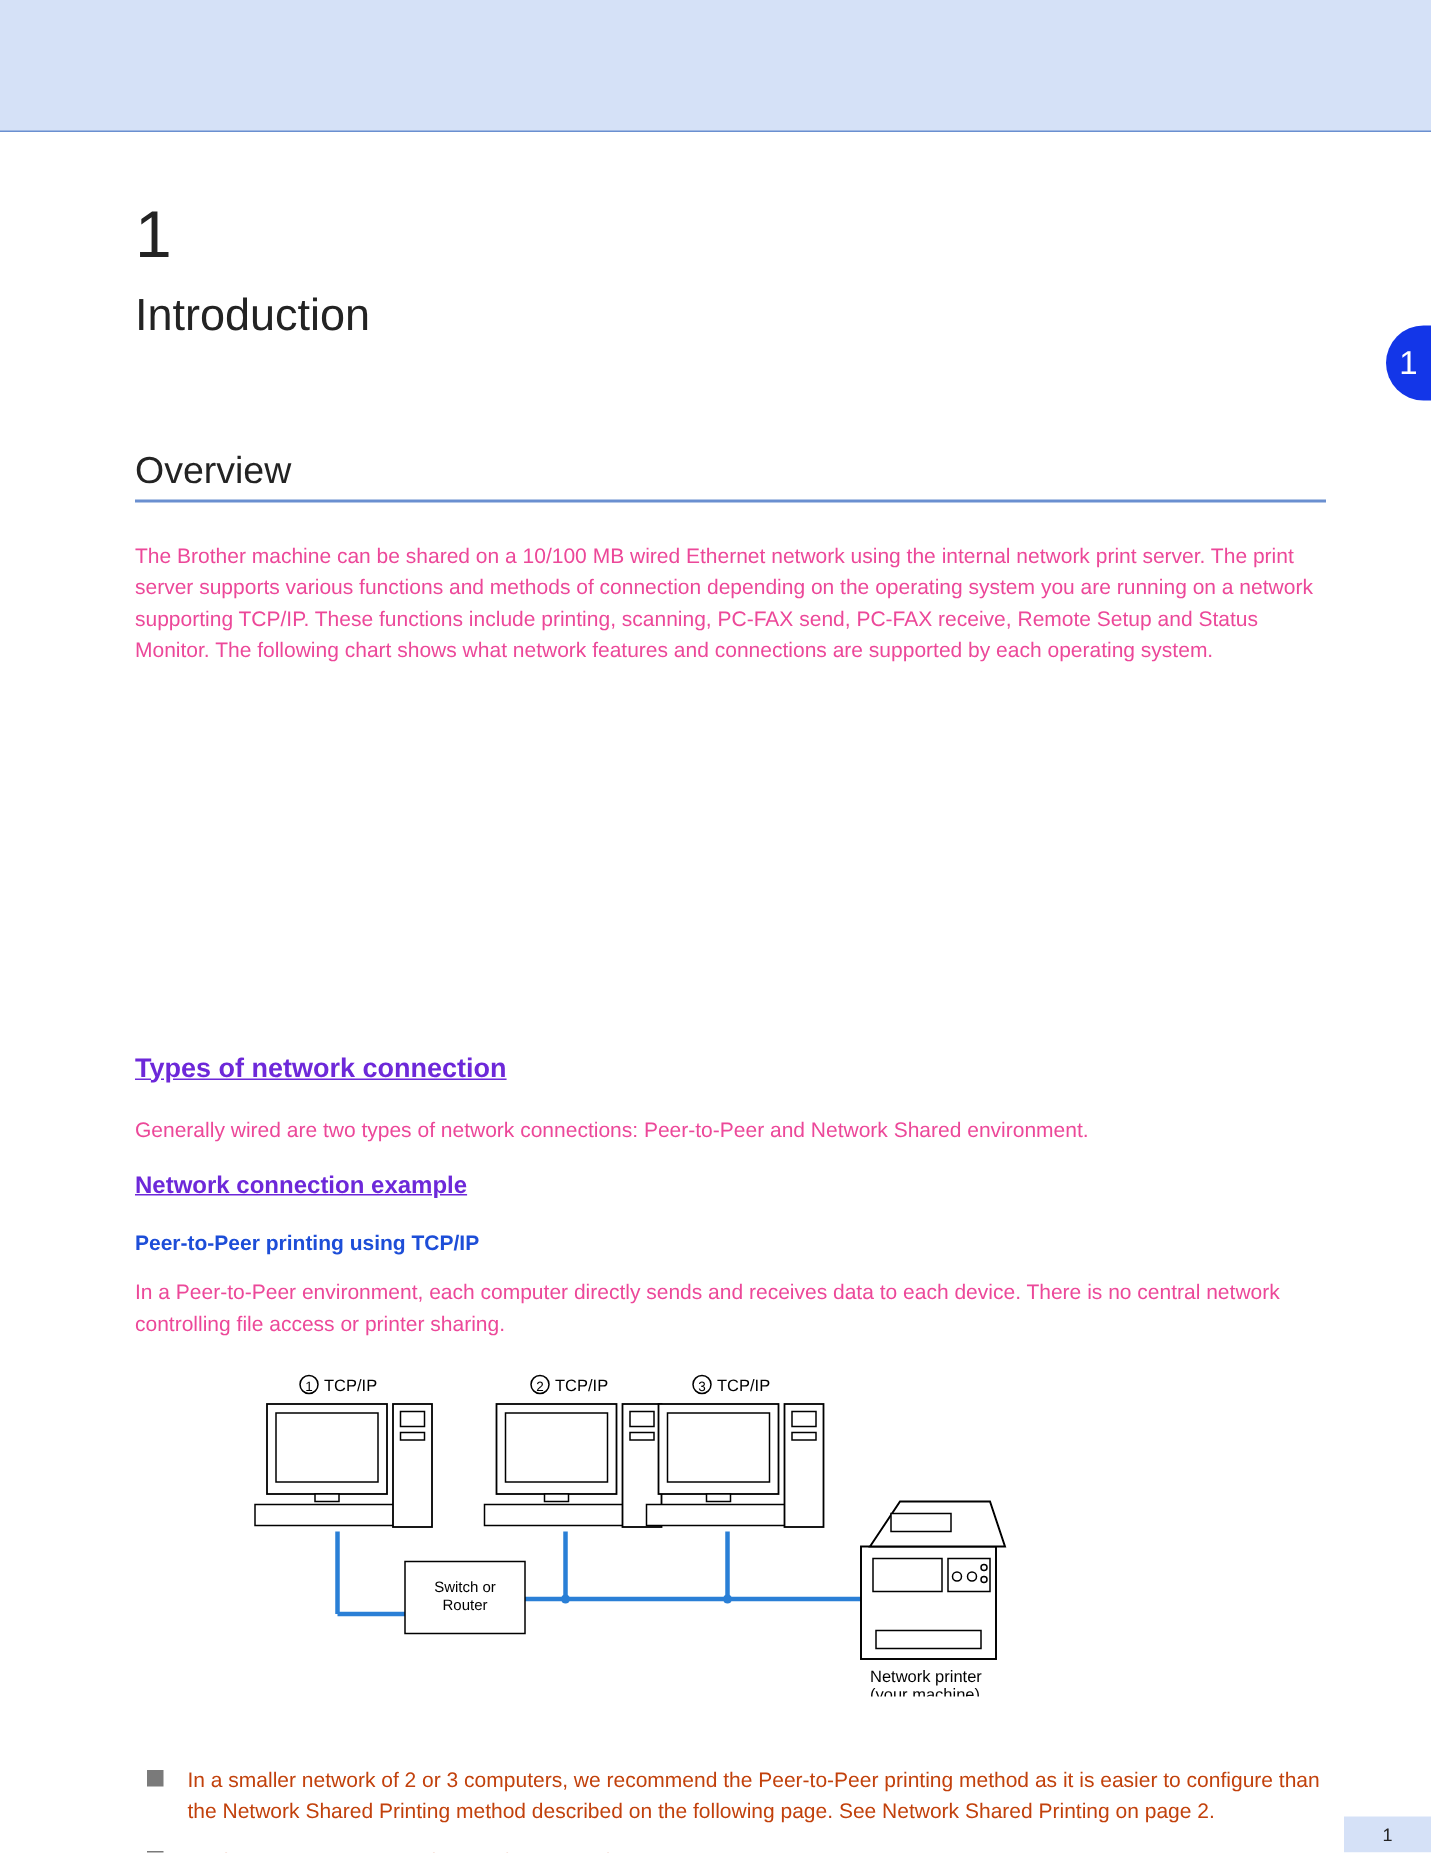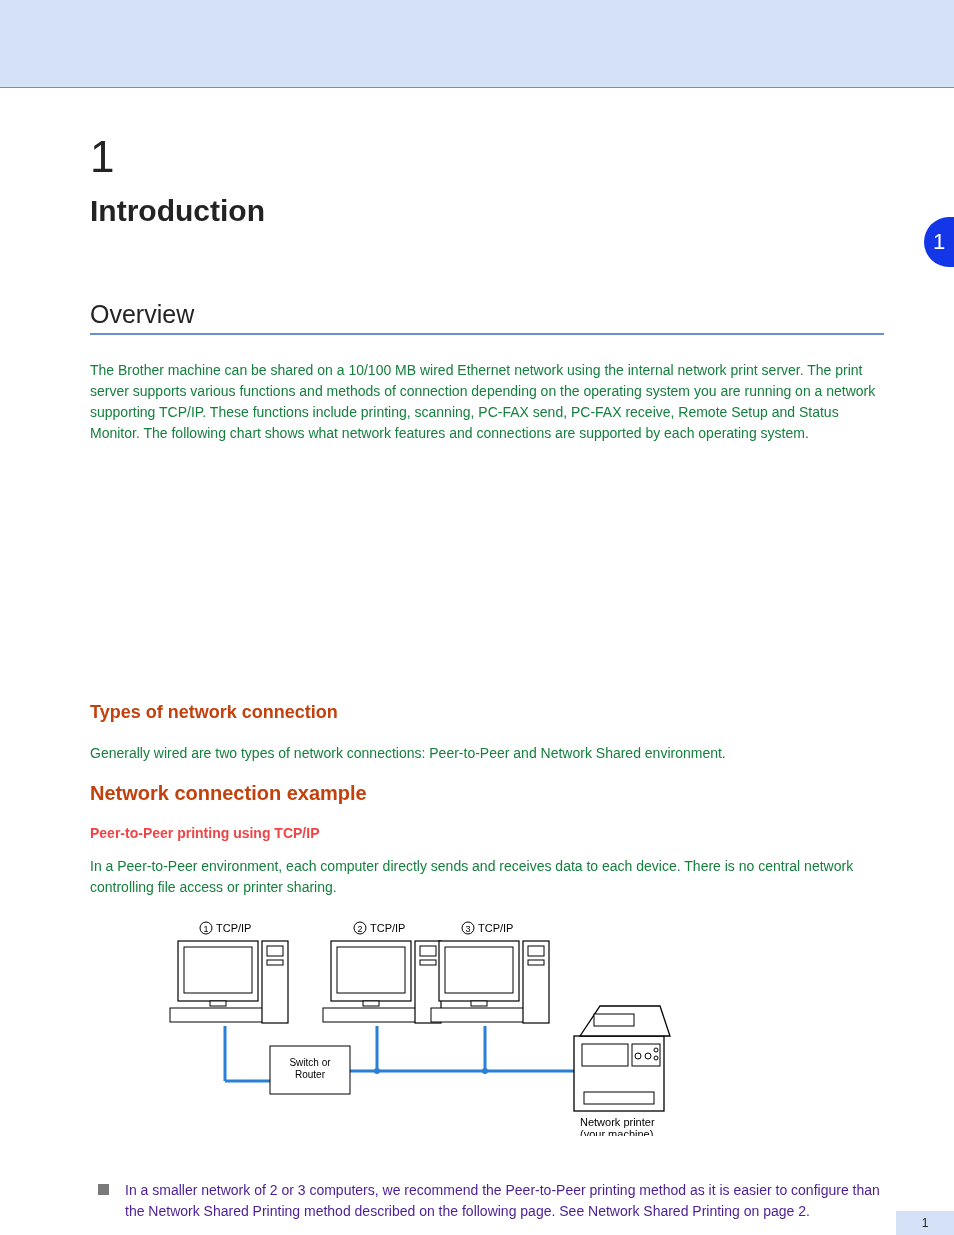--- a/index.html
+++ b/index.html
@@ -40,74 +40,75 @@
     padding: 40px 70px 0 90px;
   }
   .chapter-number {
     font-size: 44px;
     color: #232323;
     margin-top: 4px;
     margin-bottom: 10px;
   }
   .chapter-title {
     font-size: 30px;
-    font-weight: bold;
+    font-weight: normal;
     color: #232323;
     margin-bottom: 70px;
     line-height: 1.25;
   }
   .section-title {
     font-size: 25px;
     font-weight: normal;
     color: #232323;
     margin-bottom: 4px;
   }
   .hr-blue {
     border: none;
     border-top: 2px solid #6a8fd0;
     margin-bottom: 25px;
   }
   .subsection-title {
     font-size: 18px;
     font-weight: bold;
     margin-bottom: 20px;
-    color: #c2410c;
+    color: #6d28d9;
+    text-decoration: underline;
   }
   .body-p {
     font-size: 14px;
     line-height: 1.5;
-    color: #15803d;
+    color: #ec4899;
     margin-bottom: 18px;
   }
   .example-title {
     font-size: 14px;
     font-weight: bold;
     margin-bottom: 15px;
-    color: #ef4444;
+    color: #1d4ed8;
   }
   .diagram-wrap {
     width: 540px;
     margin-left: 50px;
     margin-bottom: 40px;
   }
   .diagram {
     width: 100%;
     height: auto;
   }
   .bullets {
     list-style: none;
     margin-left: 8px;
   }
   .bullets li {
     display: flex;
     align-items: flex-start;
     margin-bottom: 12px;
     font-size: 14px;
     line-height: 1.5;
-    color: #4c1d95;
+    color: #c2410c;
   }
   .bullets li .sq {
     width: 11px;
     height: 11px;
     background: #7a7a7a;
     margin-right: 16px;
     margin-top: 4px;
     flex-shrink: 0;
   }
   .page-num-tab {
@@ -138,21 +139,21 @@
   <div class="section-title">Overview</div>
   <hr class="hr-blue">
 
   <p class="body-p">The Brother machine can be shared on a 10/100 MB wired Ethernet network using the internal network print server. The print server supports various functions and methods of connection depending on the operating system you are running on a network supporting TCP/IP. These functions include printing, scanning, PC-FAX send, PC-FAX receive, Remote Setup and Status Monitor. The following chart shows what network features and connections are supported by each operating system.</p>
 
   <div style="height: 240px;"></div>
 
   <div class="subsection-title">Types of network connection</div>
   <p class="body-p">Generally wired are two types of network connections: Peer-to-Peer and Network Shared environment.</p>
 
-  <div class="subsection-title" style="font-size:20px;">Network connection example</div>
+  <div class="subsection-title" style="font-size:16px;">Network connection example</div>
 
   <div class="example-title">Peer-to-Peer printing using TCP/IP</div>
   <p class="body-p">In a Peer-to-Peer environment, each computer directly sends and receives data to each device. There is no central network controlling file access or printer sharing.</p>
 
   <div class="diagram-wrap">
     <svg class="diagram" viewBox="0 0 540 220" xmlns="http://www.w3.org/2000/svg">
 
       <line x1="85" y1="110" x2="85" y2="165" stroke="#2a7fd6" stroke-width="3"></line>
       <line x1="85" y1="165" x2="130" y2="165" stroke="#2a7fd6" stroke-width="3"></line>
       <line x1="237" y1="110" x2="237" y2="155" stroke="#2a7fd6" stroke-width="3"></line>

